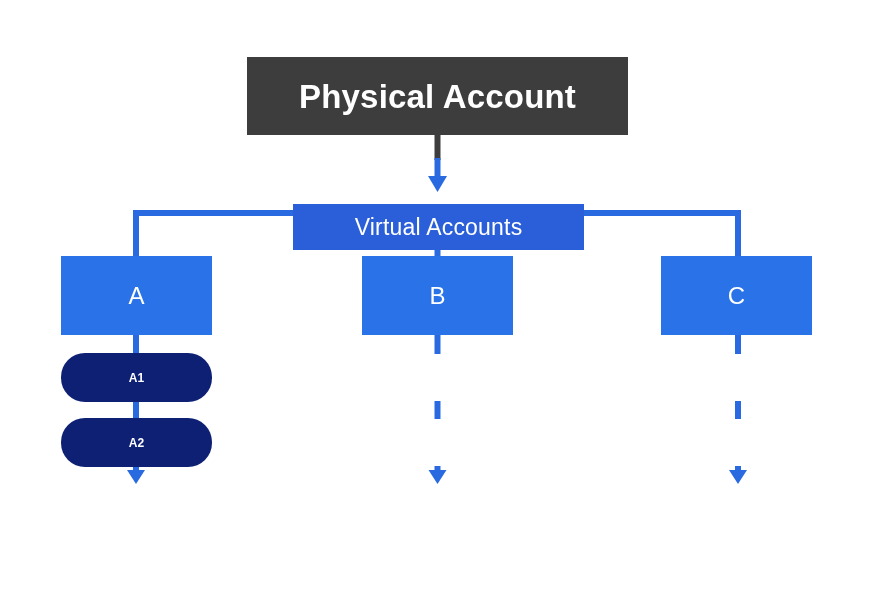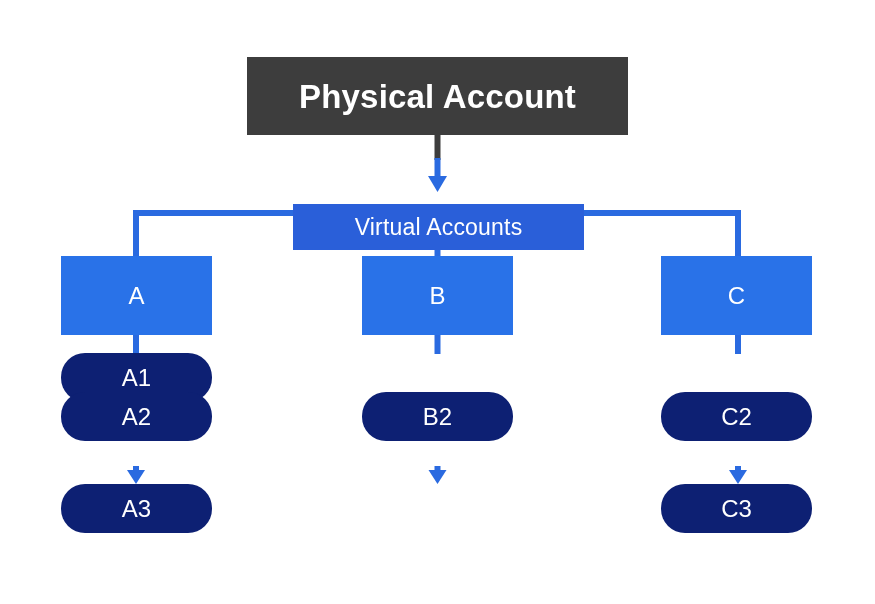--- a/index.html
+++ b/index.html
@@ -63,26 +63,26 @@
     width: 151px;
     height: 79px;
     background: #2972e8;
     font-size: 24px;
     font-weight: normal;
   }
   .node-leaf {
     width: 151px;
     height: 49px;
     background: #0d2073;
-    font-size: 24px;
-    font-weight: normal;
+    font-size: 12px;
+    font-weight: bold;
     border-radius: 24px;
   }
   .leaf-r0 { top: 353px; }
-  .leaf-r1 { top: 392px; }
+  .leaf-r1 { top: 418px; }
   .leaf-r2 { top: 484px; }
   .col-0 { left: 61px; }
   .col-1 { left: 362px; }
   .col-2 { left: 661px; }
 </style>
 </head>
 <body>
 
 <div id="stage">
 
@@ -114,22 +114,18 @@
     <polygon points="738,484 729,470 747,470" fill="#2a6ae0"></polygon>
   </svg>
 
   <div class="node node-root">Physical Account</div>
 
   <div class="node node-hub">Virtual Accounts</div>
 
   <div class="node node-group col-0">A</div>
   <div class="node node-leaf col-0 leaf-r0">A1</div>
   <div class="node node-leaf col-0 leaf-r1">A2</div>
-  <div class="node node-leaf col-0 leaf-r2">A3</div>
 
   <div class="node node-group col-1">B</div>
-  <div class="node node-leaf col-1 leaf-r1">B2</div>
 
   <div class="node node-group col-2">C</div>
-  <div class="node node-leaf col-2 leaf-r1">C2</div>
-  <div class="node node-leaf col-2 leaf-r2">C3</div>
 
 </div>
 
 </body></html>

